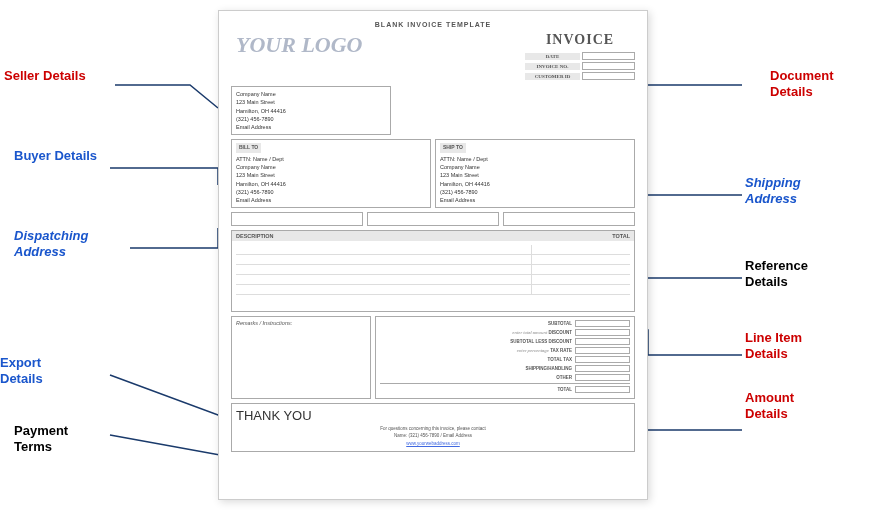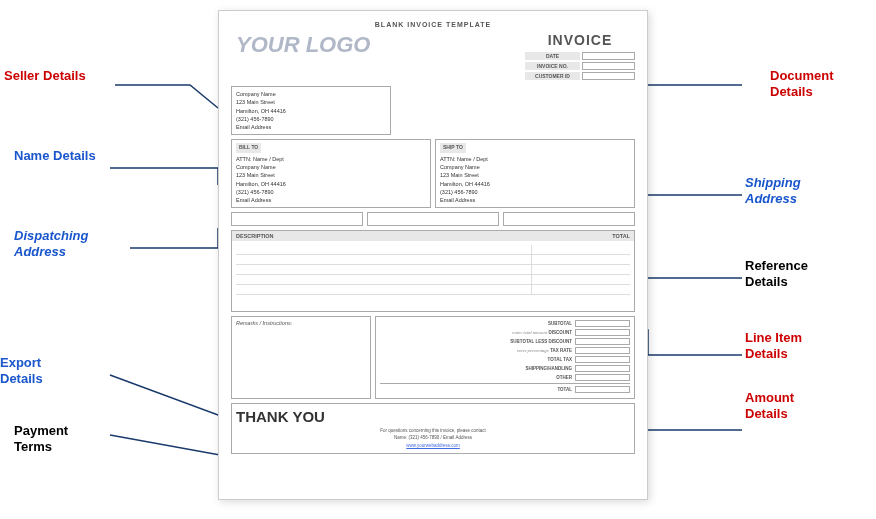--- a/index.html
+++ b/index.html
@@ -42,20 +42,21 @@
       text-align: left;
       margin-bottom: 6px;
       font-style: italic;
       padding-left: 5px;
     }
 
     .invoice-header-row {
       display: flex;
       justify-content: space-between;
       margin-bottom: 4px;
+      font-family: Liberation Serif, serif;
     }
 
     .seller-box {
       border: 1px solid #aaa;
       width: 160px;
       padding: 3px 4px;
       font-size: 5.5px;
       color: #333;
       line-height: 1.5;
     }
@@ -228,22 +229,22 @@
     }
 
     
     .doc-footer {
       border: 1px solid #aaa;
       padding: 4px;
       text-align: center;
     }
 
     .thank-you {
-      font-size: 15px;
-      font-weight: bold;
+      font-size: 13px;
+      font-weight: normal;
       color: #333;
       text-align: left;
       margin-bottom: 2px;
     }
 
     .footer-contact {
       font-size: 4.5px;
       color: #555;
       text-align: center;
       line-height: 1.6;
@@ -299,21 +300,21 @@
   <polyline class="arrow-line" points="742,278 648,278 590,265"></polyline>
 
   <polyline class="arrow-line" points="742,355 648,355 648,330 590,330"></polyline>
 
   <polyline class="arrow-line" points="742,430 648,430 590,420"></polyline>
 </svg>
 
 <div class="annotation annotation-red" style="left:4px;top:68px;">Seller
 Details</div>
 
-<div class="annotation annotation-blue" style="left:14px;top:148px;">Name
+<div class="annotation annotation-blue" style="left:14px;top:148px;">Buyer
 Details</div>
 
 <div class="annotation annotation-blue" style="left:14px;top:228px;font-style:italic;">Dispatching<br>Address</div>
 
 <div class="annotation annotation-blue" style="left:0;top:355px;">Export<br>Details</div>
 
 <div class="annotation annotation-black" style="left:14px;top:423px;">Payment<br>Terms</div>
 
 <div class="annotation annotation-red" style="left:770px;top:68px;">Document<br>Details</div>
 

